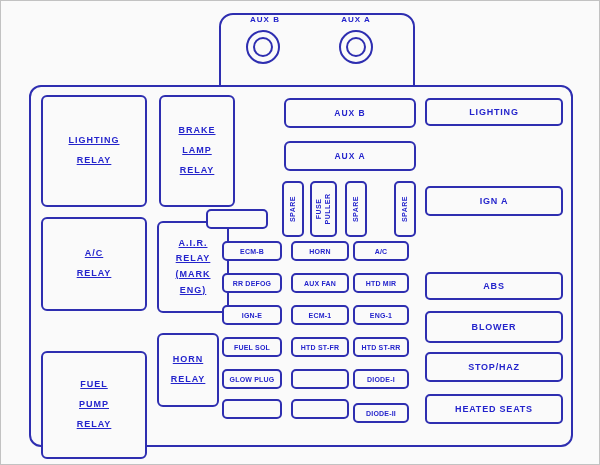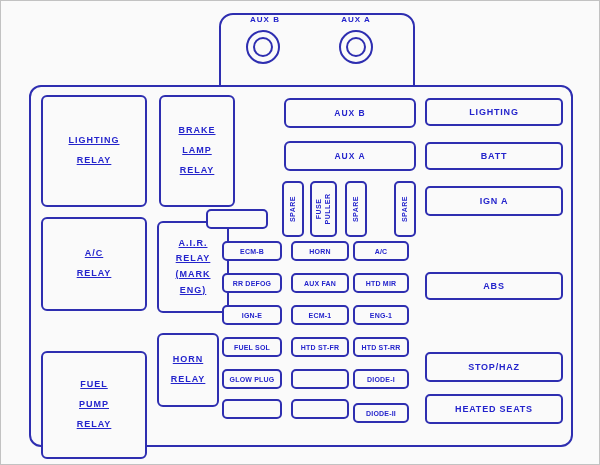--- a/index.html
+++ b/index.html
@@ -232,29 +232,29 @@
   <div class="box grid-fuse" style="left:290px; top:398px; width:58px; height:20px;">
     <span></span>
   </div>
   <div class="box grid-fuse" style="left:352px; top:402px; width:56px; height:20px;">
     <span>DIODE-II</span>
   </div>
 
   <div class="box right-fuse" style="left:424px; top:97px; width:138px; height:28px;">
     <span>LIGHTING</span>
   </div>
-  <div class="box right-fuse" style="left:424px; top:141px; width:138px; height:28px;">
-    <span>BATT</span>
-  </div>
   <div class="box right-fuse" style="left:424px; top:185px; width:138px; height:30px;align-items:center;">
     <span>IGN A</span>
   </div>
   <div class="box right-fuse" style="left:424px; top:271px; width:138px; height:28px;">
     <span>ABS</span>
   </div>
+  <div class="box right-fuse" style="left:424px; top:310px; width:138px; height:32px;">
+    <span>BLOWER</span>
+  </div>
   <div class="box right-fuse" style="left:424px; top:393px; width:138px; height:30px;">
     <span>HEATED SEATS</span>
   </div>
   <div class="box right-fuse" style="left:424px; top:351px; width:138px; height:30px;">
     <span>STOP/HAZ</span>
   </div>
 
 </div>
 
 </body></html>

